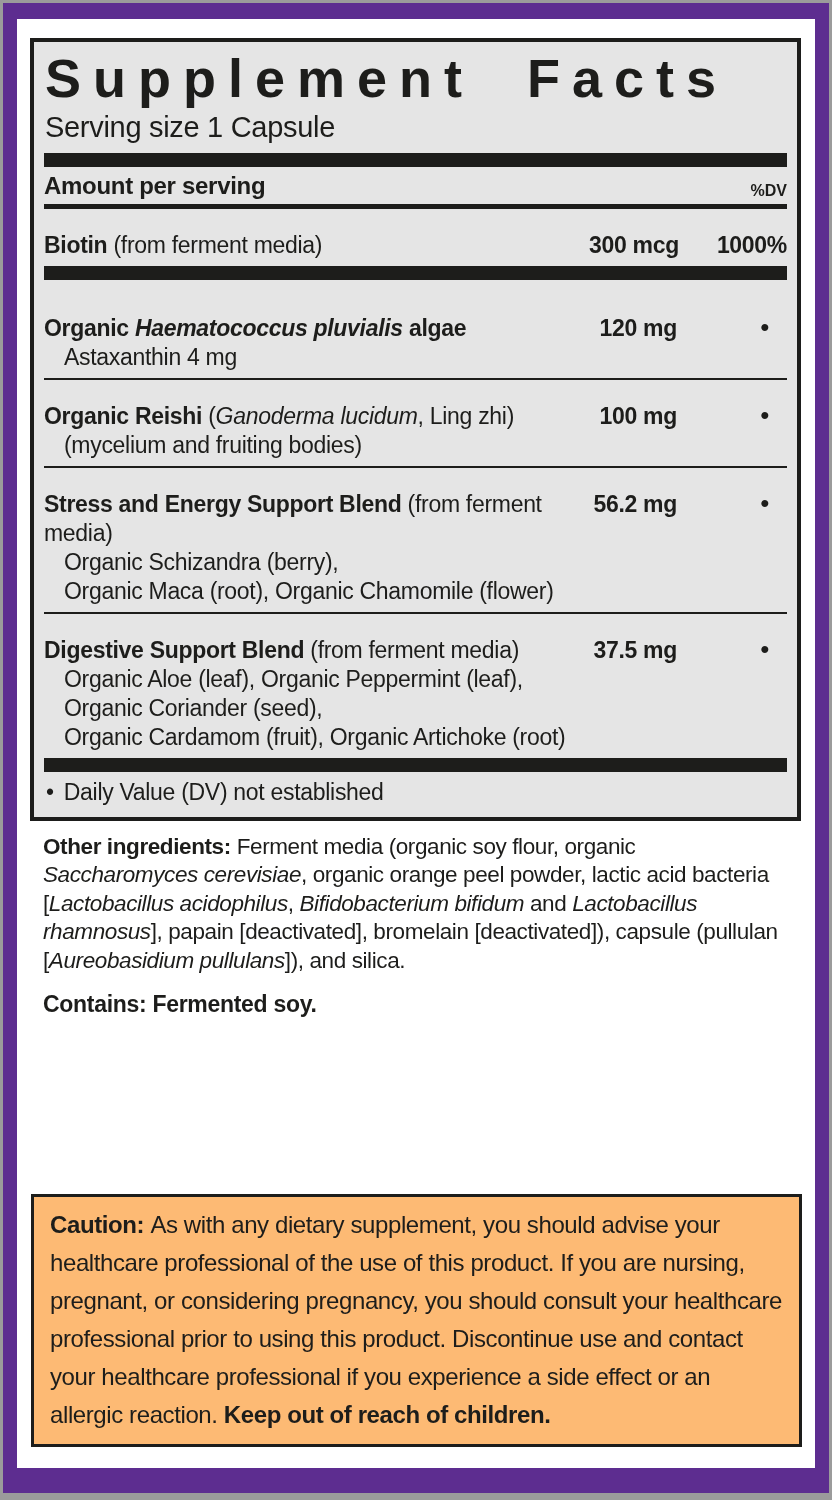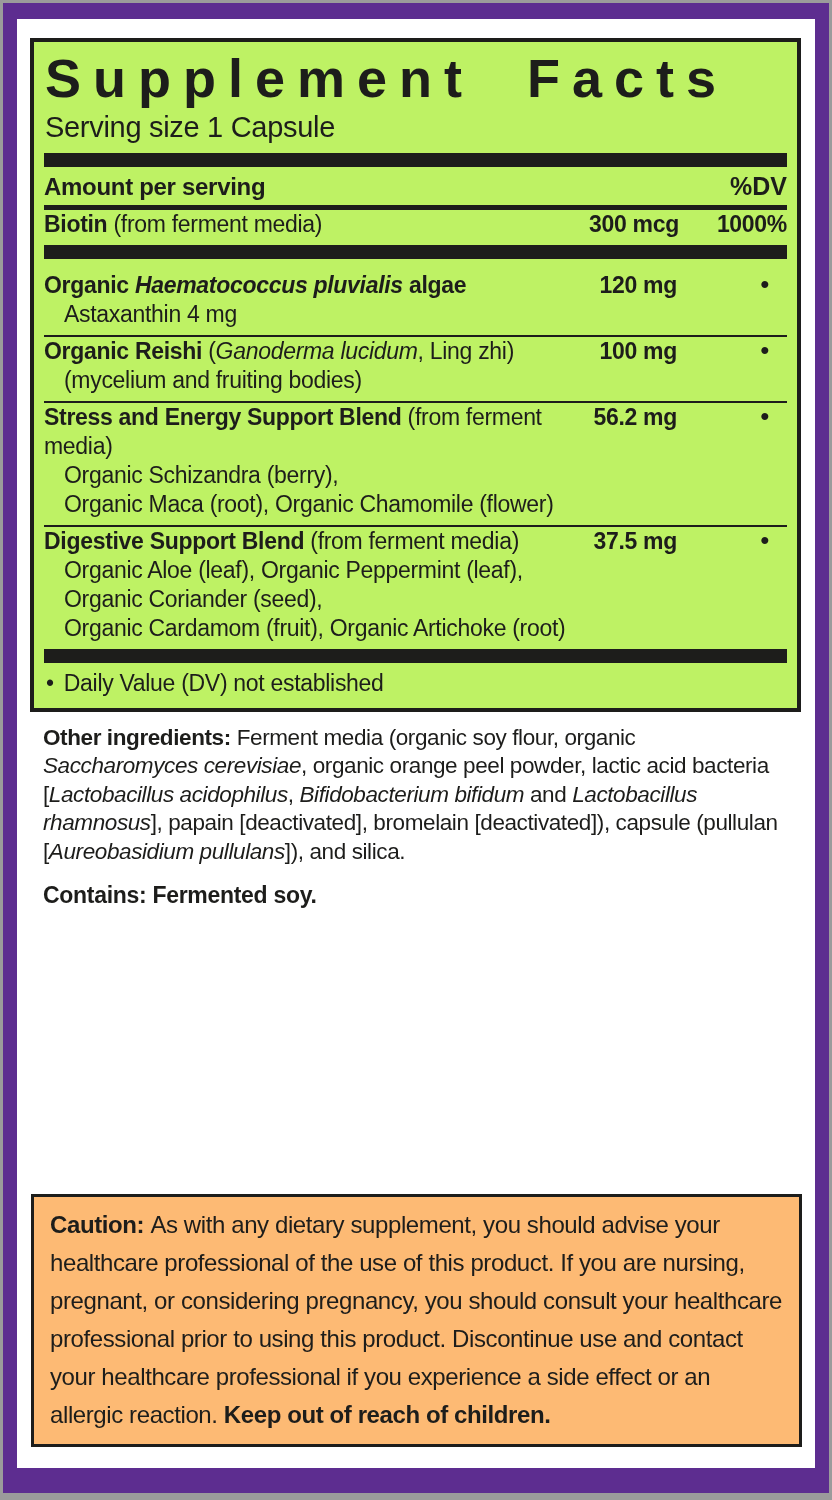--- a/index.html
+++ b/index.html
@@ -8,41 +8,41 @@
 
   .page   { position:relative; width:832px; height:1500px; background:#9b9b9b; }
   .purple-frame { position:absolute; left:3px; right:3px; top:3px; bottom:7px; background:#5d2d90; }
   .white-area   { position:absolute; left:17px; right:17px; top:19px; bottom:32px; background:#ffffff; }
 
   
   .facts-box {
     margin:19px 14px 0 13px;
     border:4px solid #1d1d1b;
     padding:6px 10px 8px 10px;
-    background:#bef264;
+    background:#e5e5e5;
   }
   .facts-title {
     font-size:54px; font-weight:bold; line-height:1.05;
     letter-spacing:12px; word-spacing:26px; white-space:nowrap;
     margin:2px 0 4px 1px; color:#1d1d1b;
   }
   .serving { font-size:29px; font-weight:normal; letter-spacing:-0.3px; margin:0 0 9px 1px; }
 
   .bar-thick { height:14px; background:#1d1d1b; }
 
   .hdr-row {
     display:grid; grid-template-columns:1fr 86px; align-items:end;
     padding:5px 0 4px 0; border-bottom:5px solid #1d1d1b;gap:24px;
   }
   .hdr-row .hdr-left  { font-size:24px; font-weight:bold; letter-spacing:-0.3px; }
-  .hdr-row .hdr-right { font-size:25px; font-weight:bold; text-align:right; }
+  .hdr-row .hdr-right { font-size:16px; font-weight:bold; text-align:right; }
 
   .row {
     display:grid; grid-template-columns:1fr 112px 86px; align-items:start;
-    padding:0 0 6px 0; font-size:23px; line-height:29px; letter-spacing:-0.3px;
+    padding:22px 0 6px 0; font-size:23px; line-height:29px; letter-spacing:-0.3px;
   }
   .row + .row { border-top:2px solid #1d1d1b; }
   .row .amt { text-align:right; padding-right:24px; font-weight:bold; white-space:nowrap; }
   .row .dv  { text-align:right; font-weight:bold; }
   .row.has-bullet .dv { padding-right:18px; font-weight:normal; font-size:26px; line-height:26px; }
   .row .sub { padding-left:20px; font-weight:normal; font-style:normal; }
 
   .biotin-row { border-top:none !important; }
   .bar-thick + .row { border-top:none;margin-top:12px; }
 

